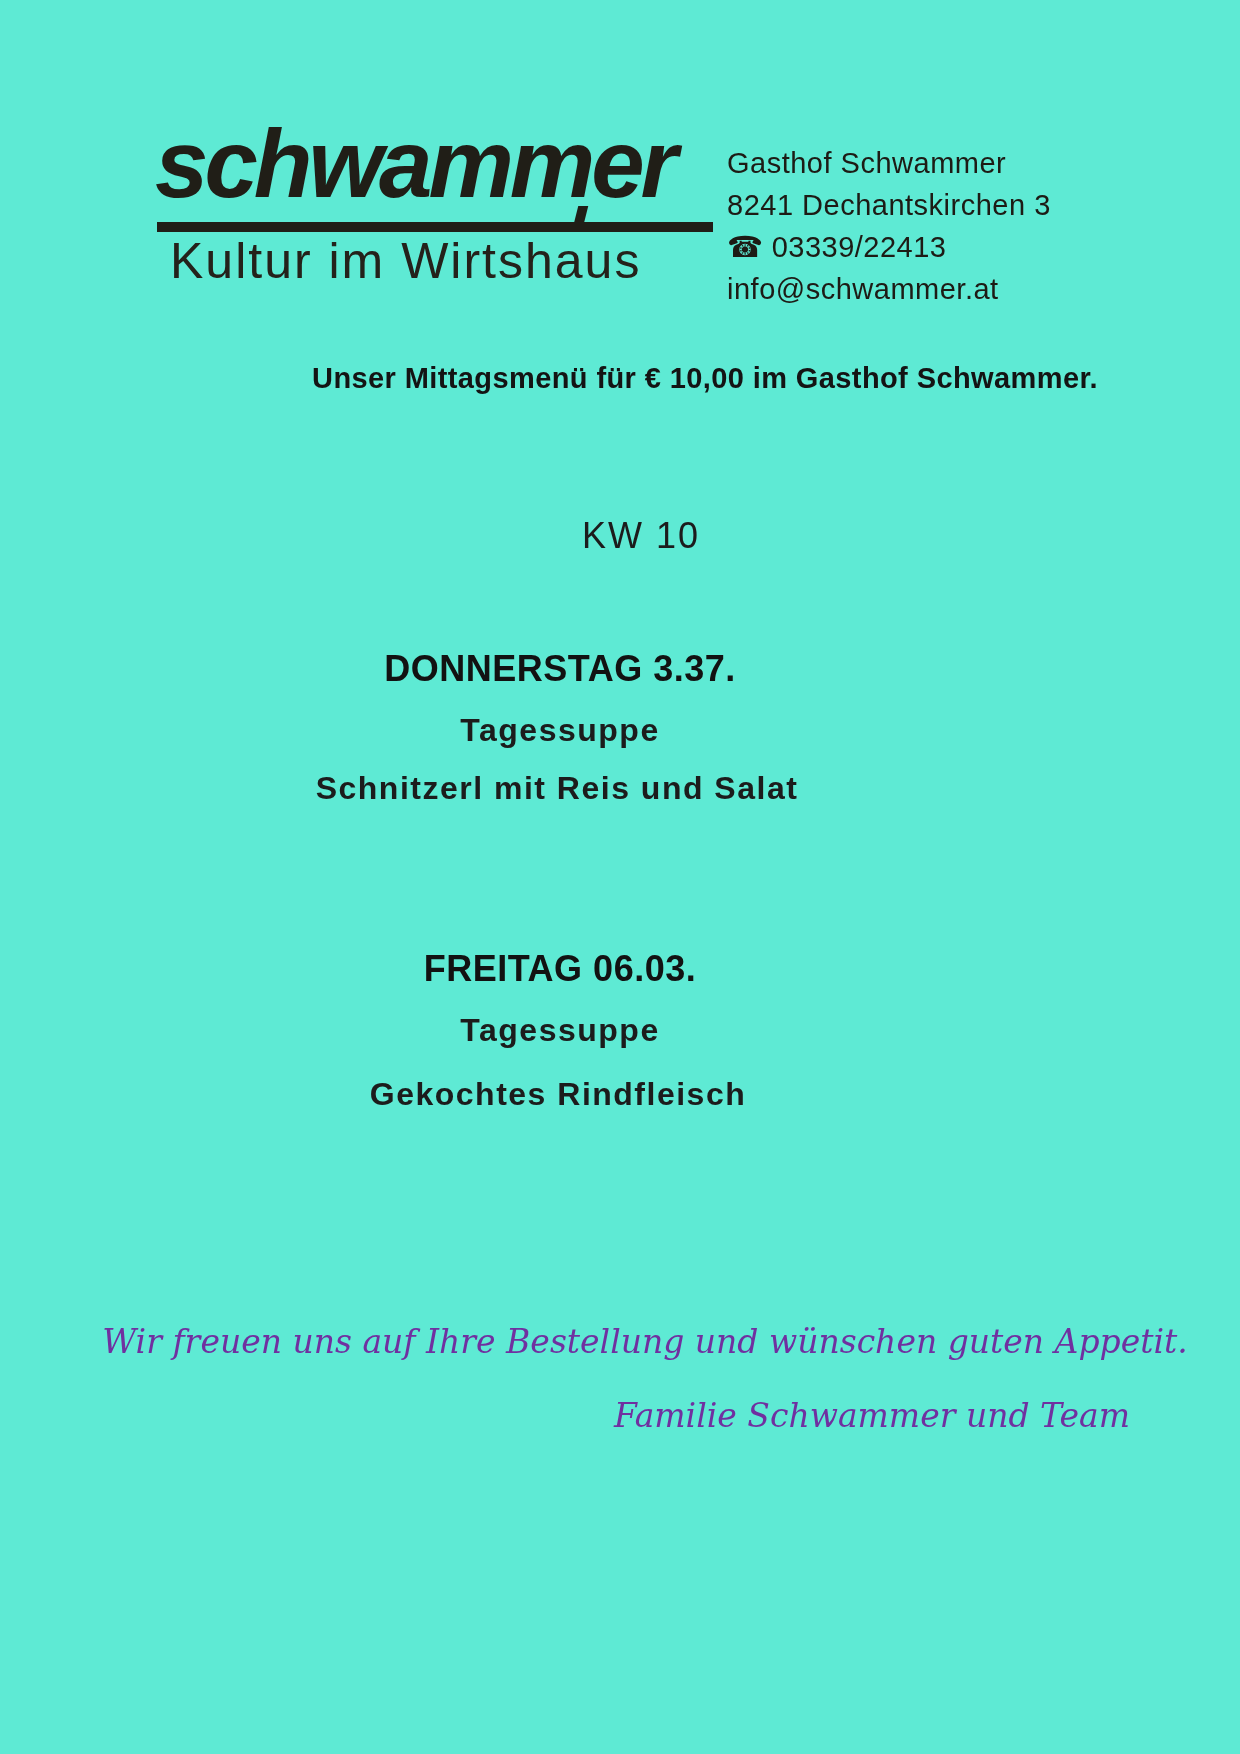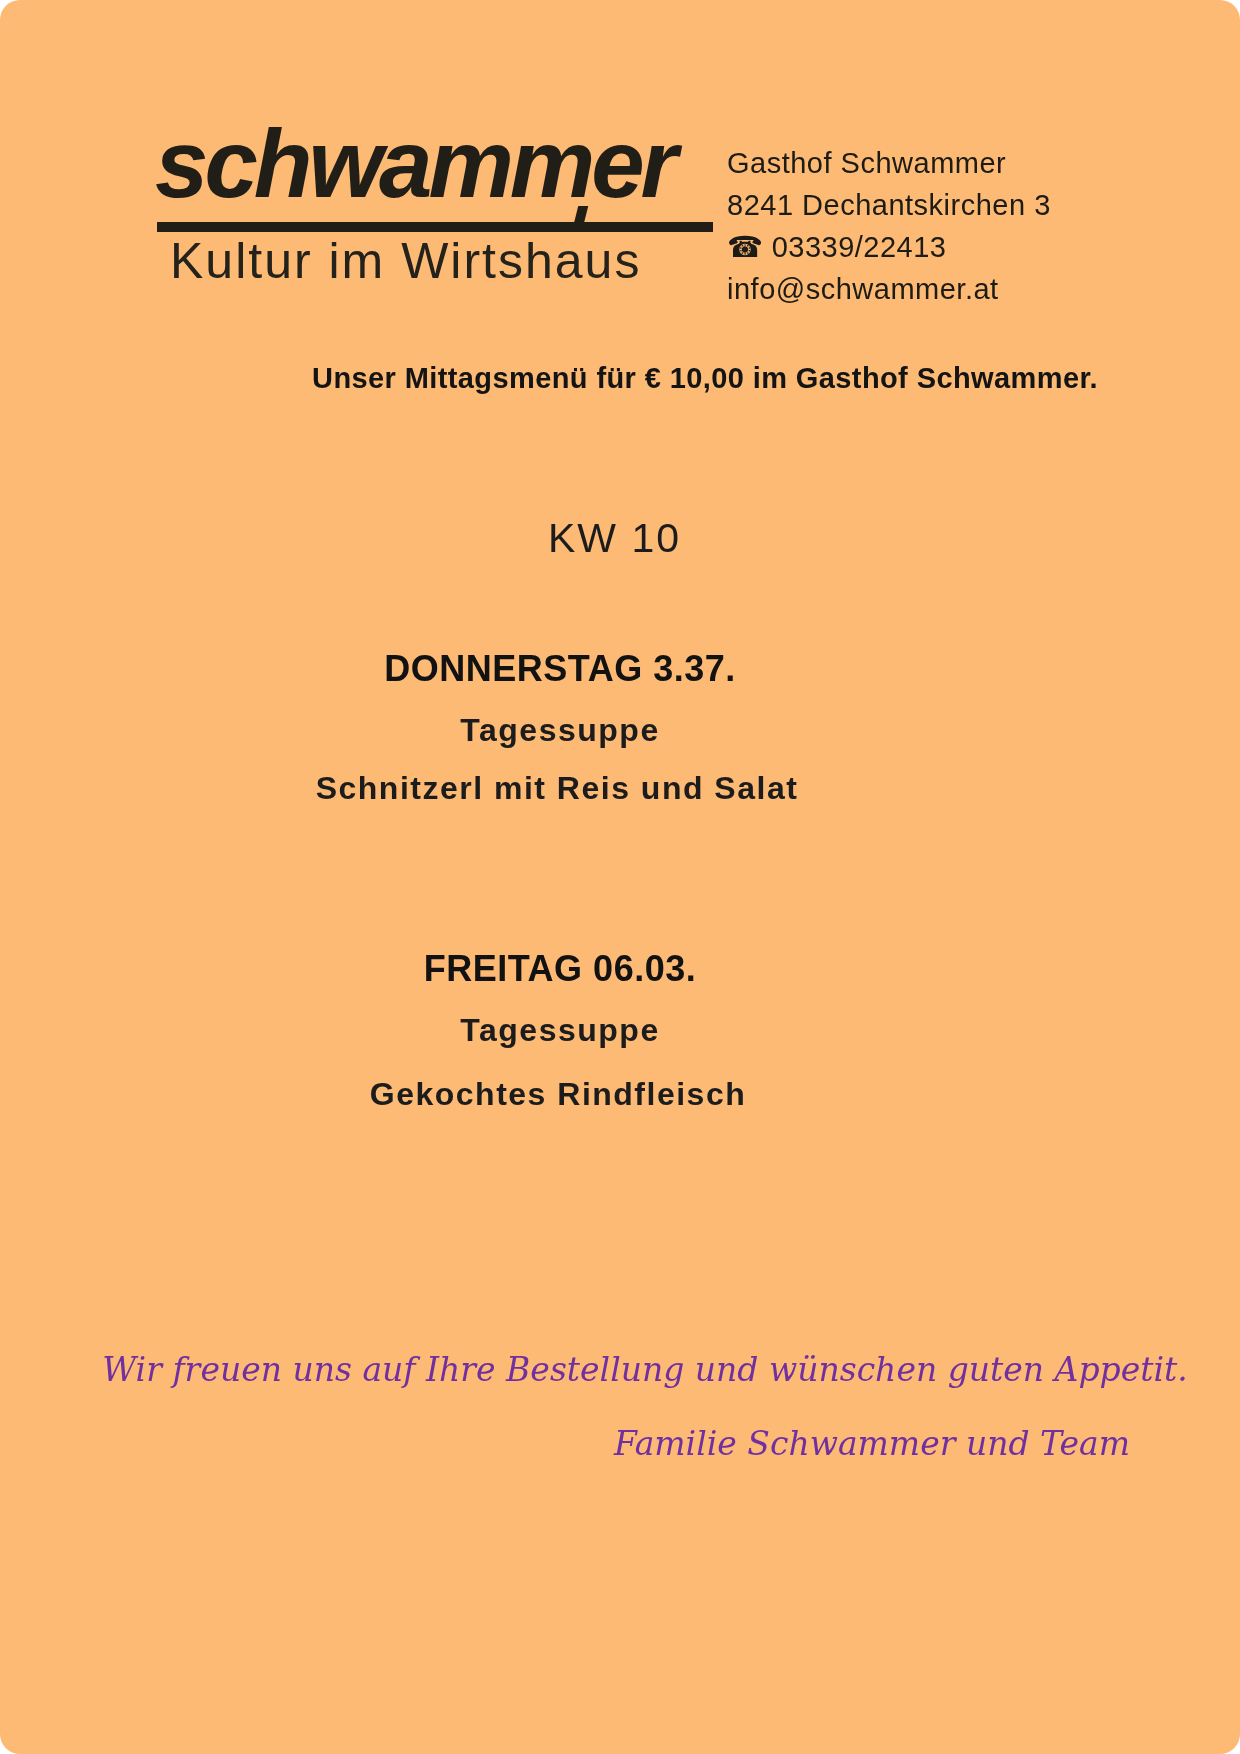--- a/index.html
+++ b/index.html
@@ -1,23 +1,22 @@
 <!DOCTYPE html>
 <html><head>
 <meta charset="utf-8">
 <style>
   html,body{margin:0;padding:0;background:#ffffff;}
   .page{
     position:relative;
     width:1240px;height:1754px;
-    background:#fdba74;
+    background:#5eead4;
     font-family:"Liberation Sans", sans-serif;
     color:#1a1a1a;
     overflow:hidden;
-    border-radius:20px;
   }
   .abs{position:absolute;white-space:nowrap;}
   .cx{transform:translateX(-50%);}
 
   
   .brand{
     left:155px;top:116px;
     font-size:96px;font-weight:bold;font-style:italic;
     letter-spacing:-4px;color:#201e17;line-height:1;
   }
@@ -45,39 +44,38 @@
     color:#1d1b15;
   }
   .phone-icon{margin-right:8px;}
 
   
   .intro{font-weight:bold;font-size:29px;letter-spacing:.4px;color:#141414;}
   .intro1{left:705px;top:362px;}
   .intro2{left:705px;top:419px;}
 
   
-  .kw{left:548px;top:515px;font-size:41px;letter-spacing:2px;color:#1c1c1c;}
+  .kw{left:582px;top:515px;font-size:36px;letter-spacing:2px;color:#1c1c1c;}
 
   
   .day-title{font-weight:bold;font-size:36px;letter-spacing:.5px;color:#121212;}
   .dish{font-size:32px;font-weight:700;letter-spacing:1.5px;color:#1c1c1c;}
   .d1t{left:560px;top:648px;}
   .d1i1{left:560px;top:712px;}
   .d1i2{left:557px;top:770px;}
   .d2t{left:560px;top:948px;}
   .d2i1{left:560px;top:1012px;}
   .d2i2{left:558px;top:1076px;}
   .d2i3{left:560px;top:1140px;}
 
   
   .script{
     font-family:"DejaVu Serif", serif;
     font-style:italic;
     color:#7030a0;
-    margin-top:28px;
   }
   .foot1{left:645px;top:1322px;font-size:33px;}
   .foot2{left:872px;top:1396px;font-size:33px;}
 </style>
 </head>
 <body>
 
 <div class="page">
 
   <div class="abs brand"><span>schwam</span><span class="m-special">m</span><span>er</span></div>

